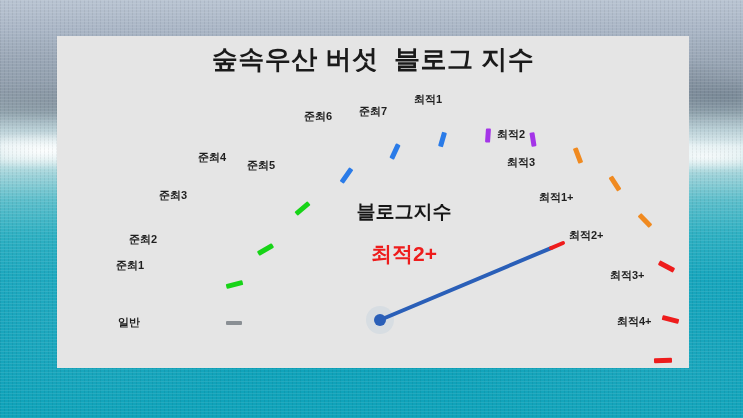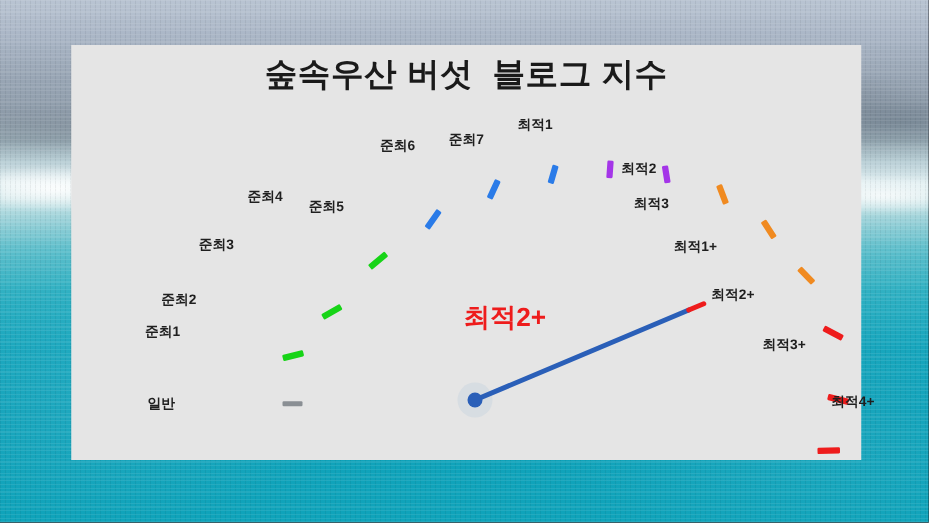--- a/index.html
+++ b/index.html
@@ -199,27 +199,28 @@
           <div class="tick-label" style="left: 141px; top: 114px;">준최4</div>
           <div class="tick-label" style="left: 190px; top: 90px; margin-top: 32px;">준최5</div>
           <div class="tick-label" style="left: 247px; top: 73px;">준최6</div>
           <div class="tick-label" style="left: 302px; top: 68px;">준최7</div>
           <div class="tick-label" style="left: 357px; top: 56px;">최적1</div>
           <div class="tick-label" style="left: 408px; top: 91px; margin-left: 32px;">최적2</div>
           <div class="tick-label" style="left: 450px; top: 119px;">최적3</div>
           <div class="tick-label" style="left: 482px; top: 154px;">최적1+</div>
           <div class="tick-label" style="left: 512px; top: 192px;">최적2+</div>
           <div class="tick-label" style="left: 553px; top: 232px;">최적3+</div>
-          <div class="tick-label" style="left: 608px; top: 278px;">최적4+</div>
+          <div class="tick-label" style="left: 560px; top: 278px;">최적4+</div>
         </div>
 
       <svg id="needle-svg" viewBox="0 0 632 332">
         <circle id="pivot-halo" cx="323" cy="284" r="14" fill="#d7dde2"></circle>
         <line id="needle-line" x1="323" y1="284" x2="494.01750795188286" y2="212.0418135940165" stroke="#2a5fb8" stroke-width="4" stroke-linecap="round"></line>
         <line id="needle-tip" x1="494.01750795188286" y1="212.0418135940165" x2="506" y2="207" stroke="#ee1c1c" stroke-width="4" stroke-linecap="round"></line>
         <circle id="pivot-dot" cx="323" cy="284" r="6" fill="#2a5fb8"></circle>
       </svg>
 
+      <div id="center-caption">블로그지수</div>
       <div id="center-value" style="color: rgb(238, 28, 28);">최적2+</div>
 
     </div>
   </div>
 </div>
 
 </body></html>

